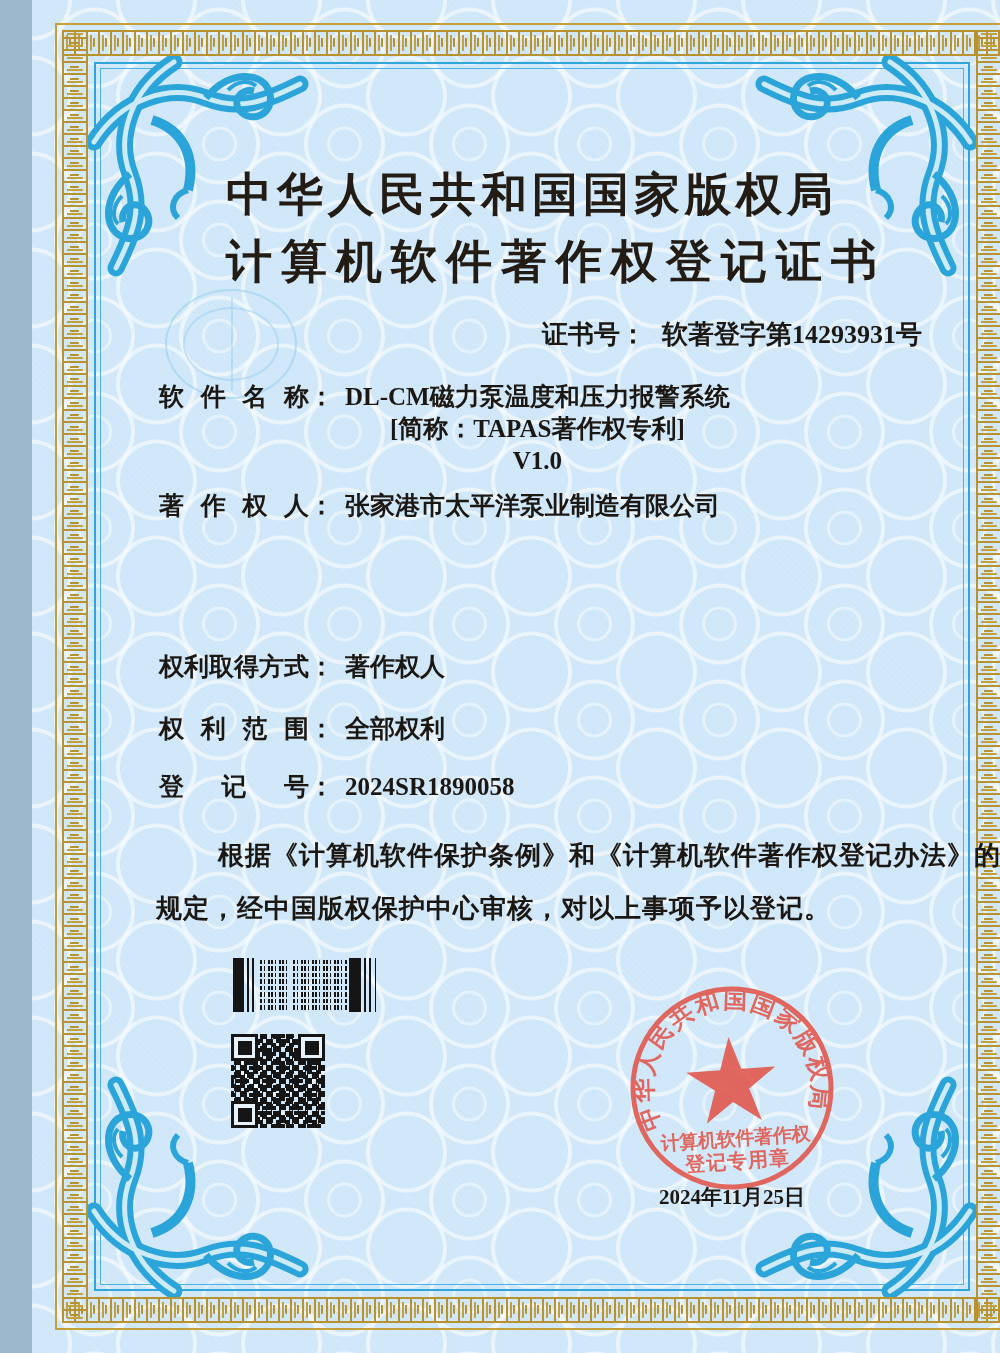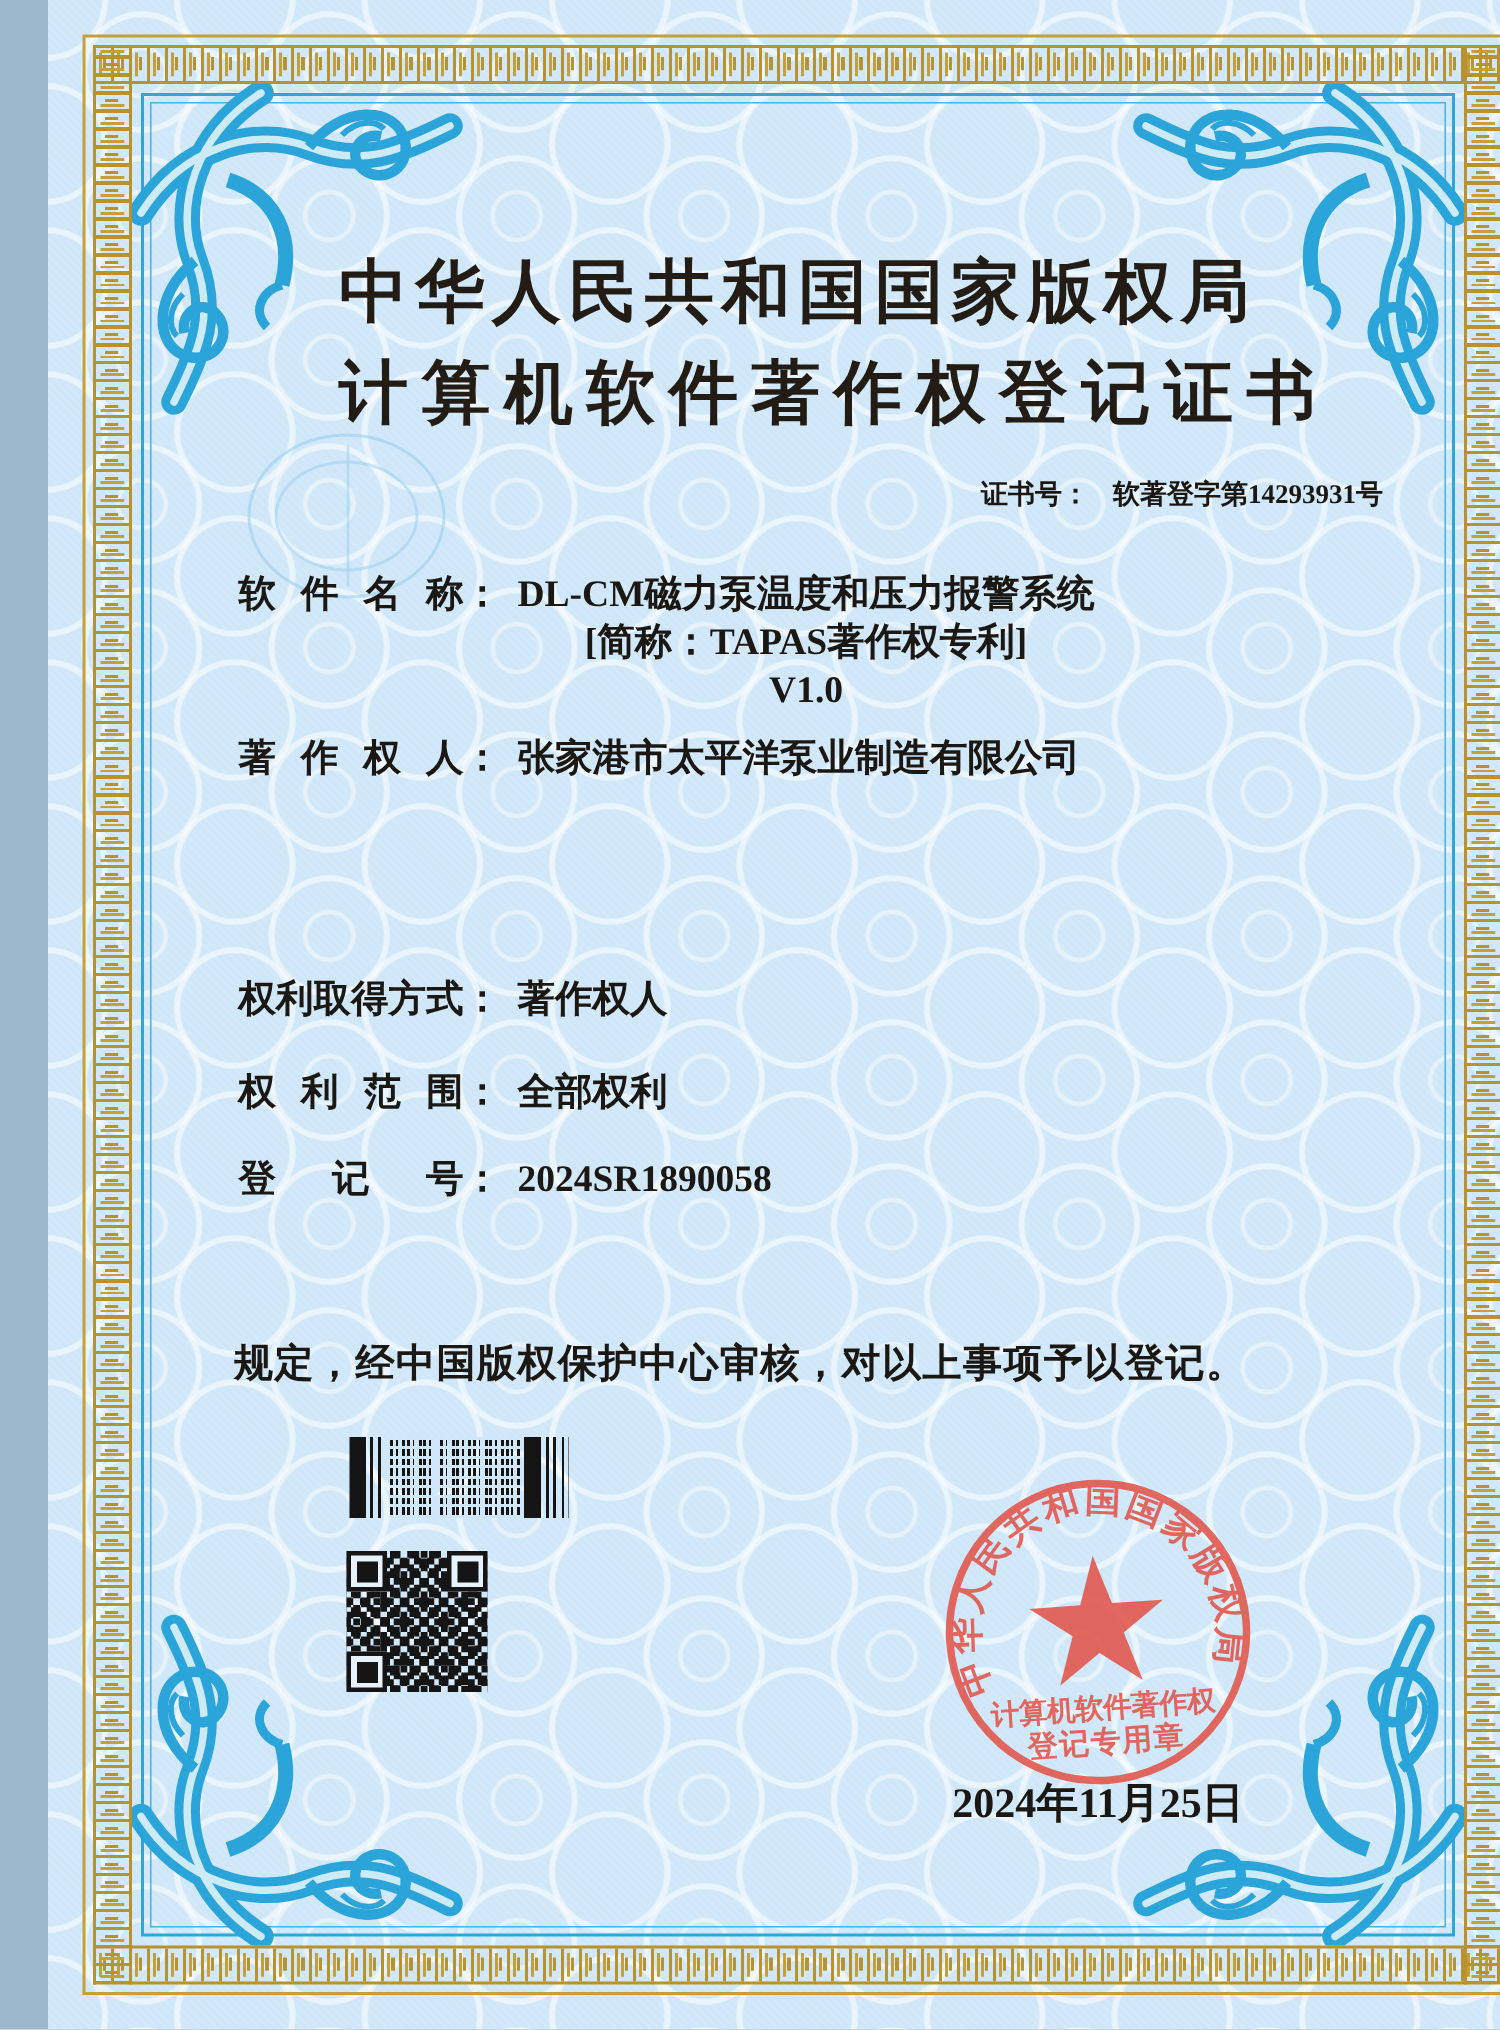--- a/index.html
+++ b/index.html
@@ -49,21 +49,21 @@
   .corner svg{width:100%;height:100%;display:block}
   
   .emblem{position:absolute;left:133px;top:289px;width:128px;height:106px;border-radius:50%;
     border:2px solid rgba(150,205,238,.75);opacity:.75;}
   .emblem::after{content:"";position:absolute;inset:16px;border-radius:50%;border:2px solid rgba(150,205,238,.65);}
   .emblem::before{content:"";position:absolute;left:50%;top:6%;bottom:6%;width:2px;background:rgba(150,205,238,.6);}
   
   .title{position:absolute;left:0;width:100%;text-align:center;font-weight:700;font-size:46px;color:#221c15;}
   .title.l1{top:164px;letter-spacing:5px;}
   .title.l2{top:231px;letter-spacing:9px;padding-left:24px;}
-  .certno{position:absolute;top:317px;right:110px;font-size:18px;font-weight:700;white-space:nowrap;}
+  .certno{position:absolute;top:317px;right:110px;font-size:26px;font-weight:700;white-space:nowrap;}
   .certno .lab{margin-right:16px;}
   .field{position:absolute;left:0;width:100%;font-size:25px;font-weight:700;line-height:32px;}
   .field .flabel{position:absolute;left:127px;top:0;white-space:nowrap;}
   .field .jl{display:inline-block;width:150px;text-align:justify;text-align-last:justify;}
   .field .fvalue{position:absolute;left:313px;top:0;}
   .field .vline{display:block;white-space:nowrap;text-align:center;}
   .f1{top:381px}.f2{top:490px}.f3{top:651px}.f4{top:713px}.f5{top:771px}
   .stmt{position:absolute;font-size:26px;font-weight:700;letter-spacing:1px;white-space:nowrap;}
   .stmt.s1{left:186px;top:838px;}
   .stmt.s2{left:124px;top:891px;font-family:Liberation Serif, serif;}
@@ -84,21 +84,21 @@
       conic-gradient(#151515 25%, rgba(0,0,0,0) 0 50%, #151515 0 75%, rgba(0,0,0,0) 0);
     background-size:9px 9px,13px 13px;
     background-position:0 0,3px 5px;}
   .qr i{position:absolute;width:21px;height:21px;border:3.5px solid #151515;background:#e7f2fb;}
   .qr i::after{content:"";position:absolute;inset:3.5px;background:#151515;}
   .qr .tl{left:0;top:0}.qr .tr{right:0;top:0}.qr .bl{left:0;bottom:0}
   
   .seal{position:absolute;left:594px;top:982px;width:212px;height:212px;opacity:.88;transform:rotate(-4deg);}
   .seal svg{width:100%;height:100%;display:block;}
   .seal text{font-family:"Liberation Serif","DejaVu Serif",serif;font-weight:700;}
-  .date{position:absolute;left:555px;top:1183px;width:290px;text-align:center;font-size:28px;font-weight:700;white-space:nowrap;}
+  .date{position:absolute;left:555px;top:1183px;width:290px;text-align:center;font-size:21px;font-weight:700;white-space:nowrap;}
 </style>
 </head>
 <body>
 
 <div class="page">
 
   <div class="gold-outline"></div>
   <div class="gold-h top"></div>
   <div class="gold-h bottom"></div>
   <div class="gold-v left"></div>
@@ -223,20 +223,21 @@
       <span class="vline">全部权利</span>
     </span>
   </div>
   <div class="field f5">
     <span class="flabel"><span class="jl">登记号</span><span>：</span></span>
     <span class="fvalue">
       <span class="vline">2024SR1890058</span>
     </span>
   </div>
 
+  <div class="stmt s1">根据《计算机软件保护条例》和《计算机软件著作权登记办法》的</div>
   <div class="stmt s2">规定，经中国版权保护中心审核，对以上事项予以登记。</div>
 
   <div class="barcode">
     <i class="b-start"></i>
     <i class="b-mid"></i>
     <i class="b-end"></i>
   </div>
 
   <div class="qr">
     <i class="tl"></i>

